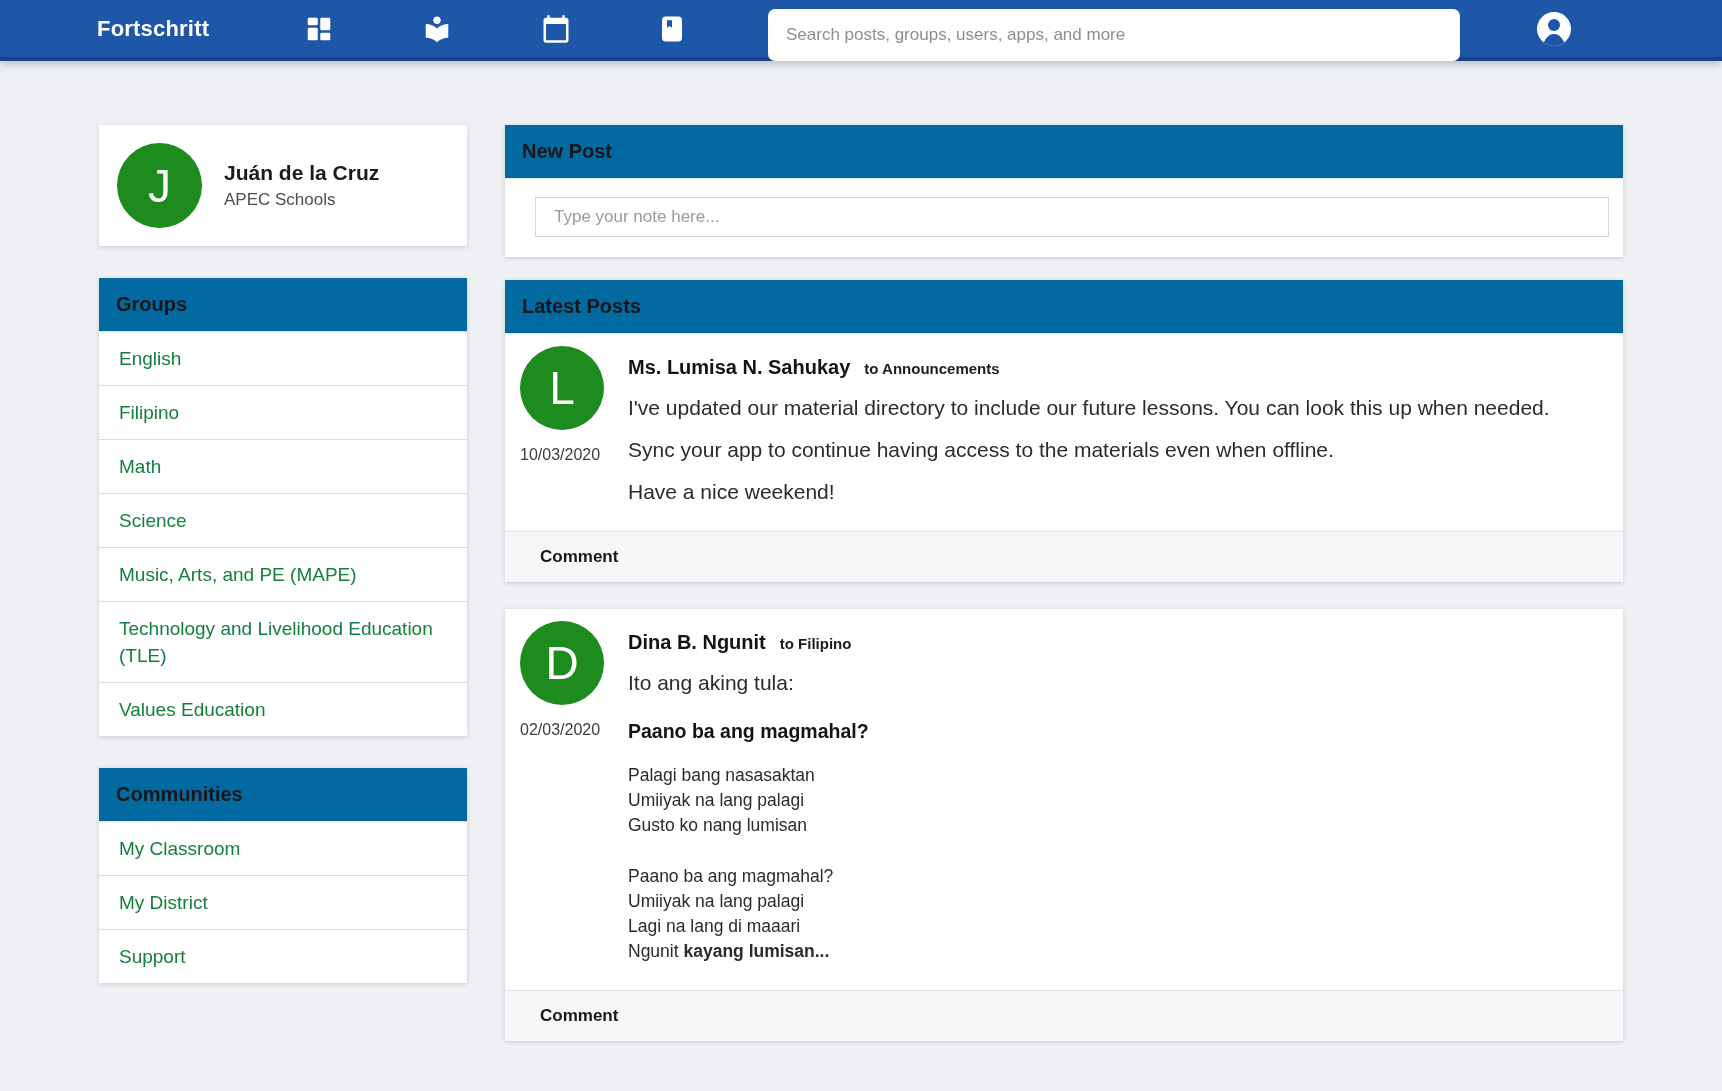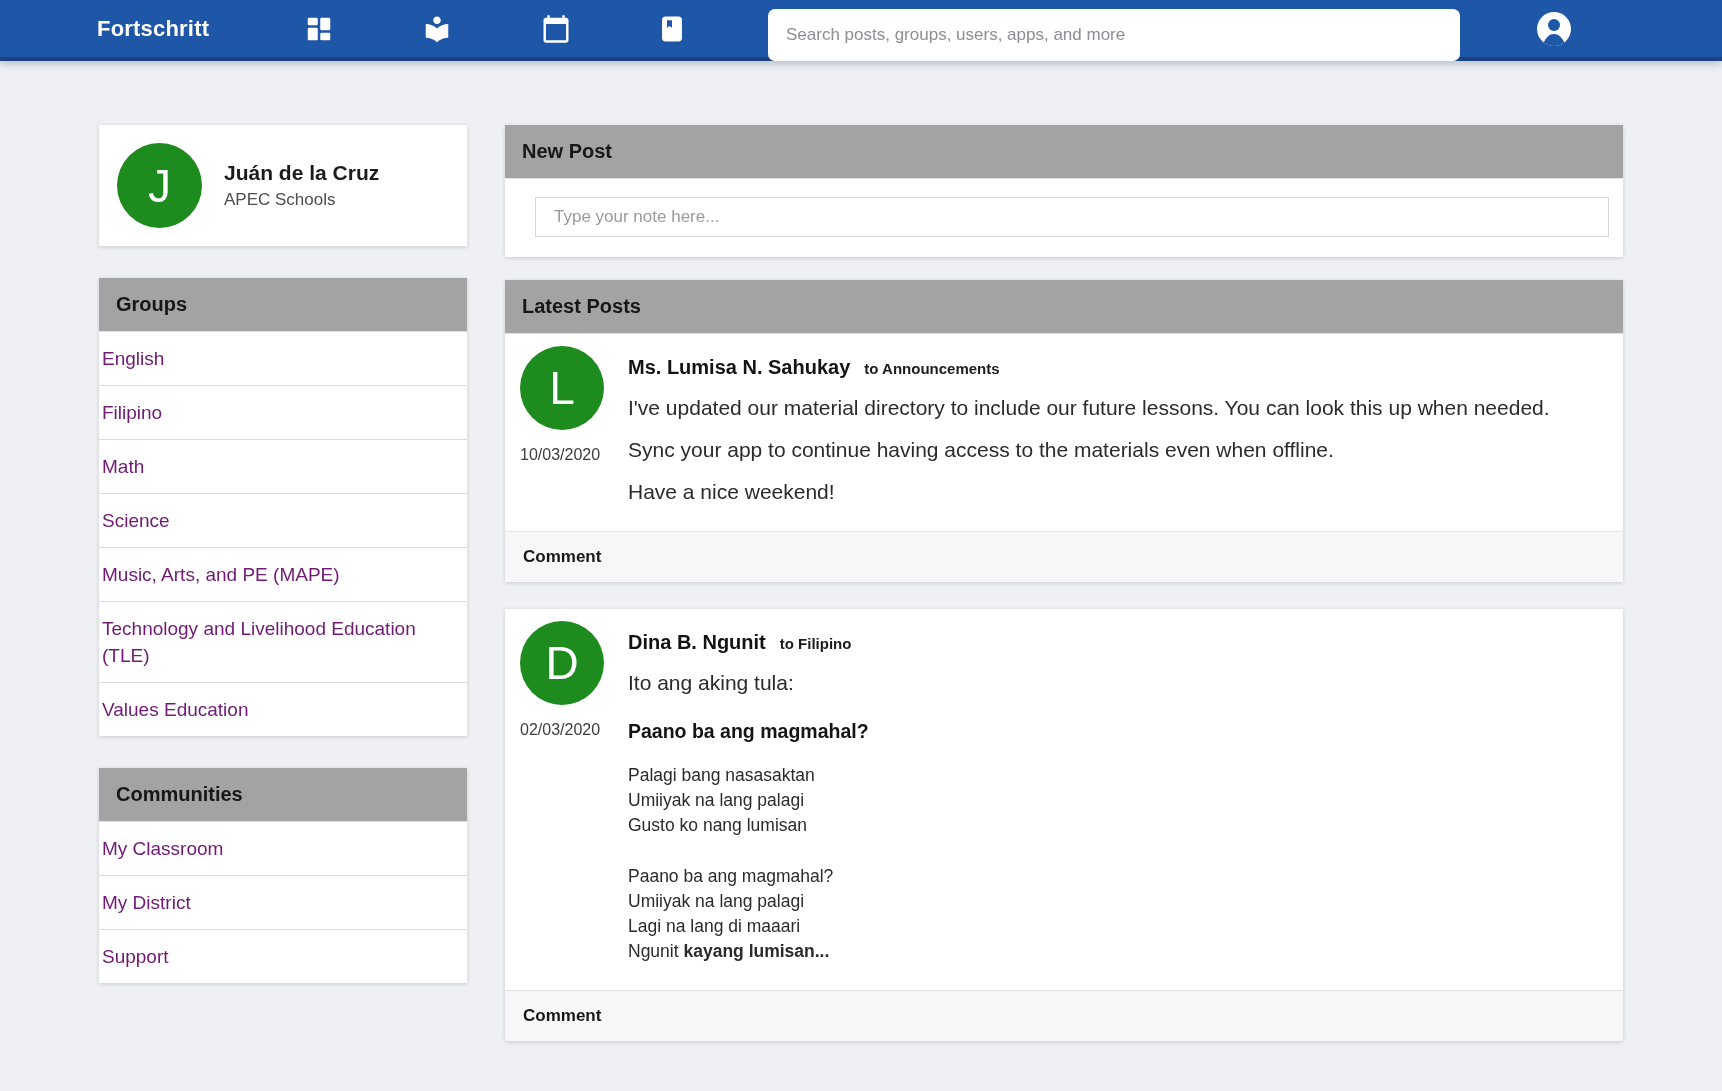--- a/index.html
+++ b/index.html
@@ -48,36 +48,36 @@
     background:var(--accent-blue,#1e56a8);
   }
   .profile-body{
     position:absolute;left:5px;top:22px;width:24px;height:18px;
     border-radius:50% 50% 0 0/100% 100% 0 0;
     background:var(--accent-blue,#1e56a8);
   }
   
   .card{background:#fff;box-shadow:0 1px 4px rgba(30,40,60,.18);}
   .card-header{
-    background:#a3a3a3;border-bottom:1px solid #e1e1e5;
+    background:#0369a1;border-bottom:1px solid #e1e1e5;
     padding:15px 17px;font-size:20px;font-weight:bold;color:#17171a;
   }
   
   .sidebar{position:absolute;left:99px;top:125px;width:368px;}
   .user-card{display:flex;align-items:center;padding:17px 18px;box-sizing:border-box;height:121px;}
   .avatar{
     border-radius:50%;background:var(--avatar-green,#1e8b1e);color:#fff;
     display:flex;align-items:center;justify-content:center;flex-shrink:0;
   }
   .user-avatar{width:85px;height:85px;font-size:46px;margin-right:22px;}
   .user-name{font-size:21px;font-weight:bold;color:#1b1b1d;}
   .user-org{font-size:17px;color:#4d4d52;margin-top:5px;}
   .side-section{margin-top:32px;}
   .side-item{
-    padding:13px 3px;font-size:19px;color:#701a75;line-height:27px;
+    padding:13px 20px;font-size:19px;color:#15803d;line-height:27px;
     border-bottom:1px solid #dcdcdf;cursor:pointer;background:#fff;
   }
   .side-item:last-child{border-bottom:none;}
   
   .main{position:absolute;left:505px;top:125px;width:1118px;}
   .new-post-body{padding:18px 14px 20px 30px;}
   .note-input{
     width:100%;height:40px;border:1px solid #d7d7db;border-radius:0;
     padding:0 18px;font-size:17px;box-sizing:border-box;font-family:inherit;
     color:#333;outline:none;background:#fff;
@@ -92,21 +92,21 @@
   .post-content{flex:1;min-width:0;padding-top:8px;}
   .author-line{display:flex;align-items:baseline;margin-top:2px;}
   .author{font-size:20px;font-weight:bold;color:#131315;}
   .audience{font-size:15px;font-weight:bold;color:#1c1c1f;margin-left:14px;}
   .post-text{font-size:21px;color:#2b2b2e;line-height:26px;margin:16px 0 0 0;}
   .poem-title{font-size:19.5px;font-weight:bold;color:#141416;margin-top:24px;}
   .stanza{font-size:17.5px;color:#2b2b2e;line-height:25px;margin-top:20px;}
   .stanza-gap{margin-top:26px;}
   .post-footer{
     background:#f7f7f9;border-top:1px solid #e3e3e6;
-    padding:15px 18px;font-size:17px;font-weight:bold;color:#18181b;cursor:pointer;
+    padding:15px 35px;font-size:17px;font-weight:bold;color:#18181b;cursor:pointer;
   }
 </style>
 </head>
 <body>
 
 <header class="topbar">
   <div class="brand">Fortschritt</div>
 
   <button class="nav-btn nav-dashboard">
     <svg viewBox="0 0 24 24">

